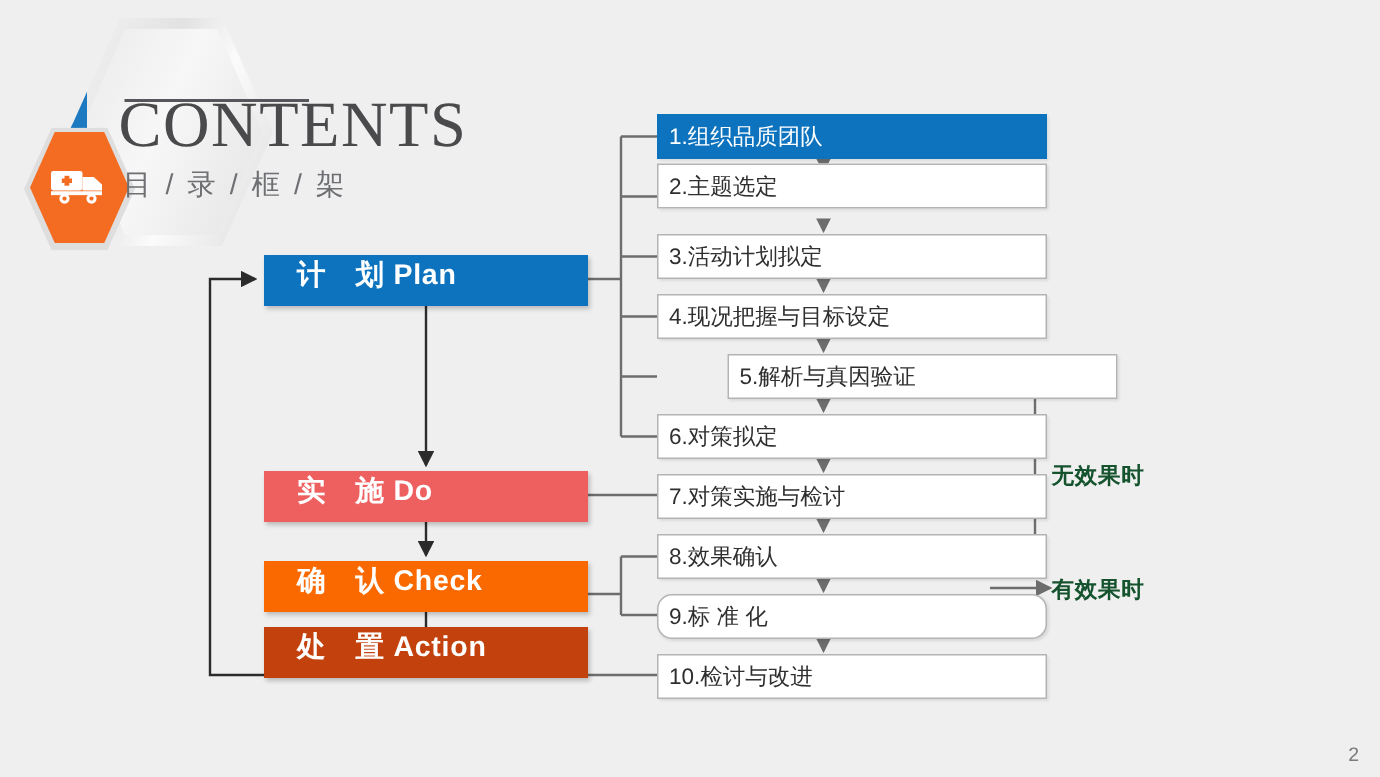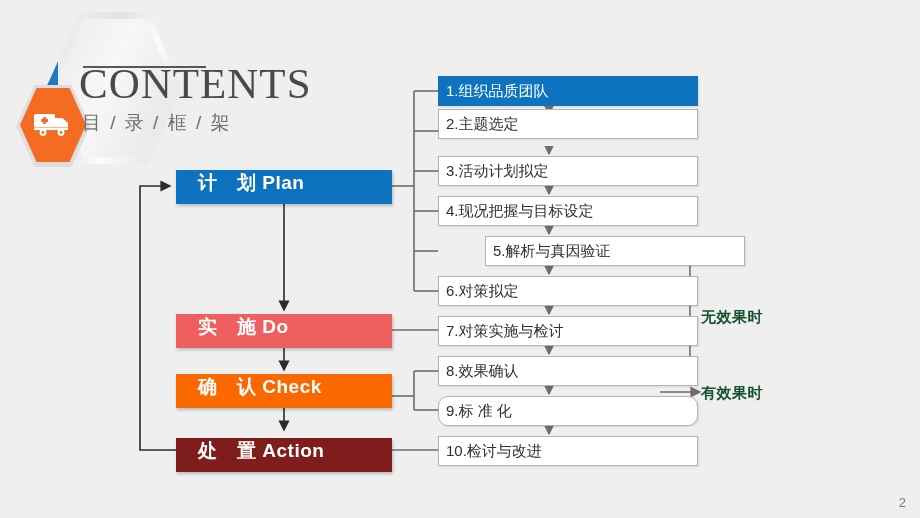--- a/index.html
+++ b/index.html
@@ -186,21 +186,21 @@
 
   <div class="phase" style="top:170px;background:#0d73be;">
     <span>计　划 Plan</span>
   </div>
   <div class="phase" style="top:314px;background:#ee6060;">
     <span>实　施 Do</span>
   </div>
   <div class="phase" style="top:374px;background:#fa6900;">
     <span>确　认 Check</span>
   </div>
-  <div class="phase" style="top:438px;background:#7f1d1d;">
+  <div class="phase" style="top:418px;background:#c2410c;">
     <span>处　置 Action</span>
   </div>
 
   <div class="step hl" style="top:76px;">
     <span>1.组织品质团队</span>
     </div>
   <div class="step" style="top:109px;">
     <span>2.主题选定</span>
     </div>
   <div class="step" style="top:156px;">

